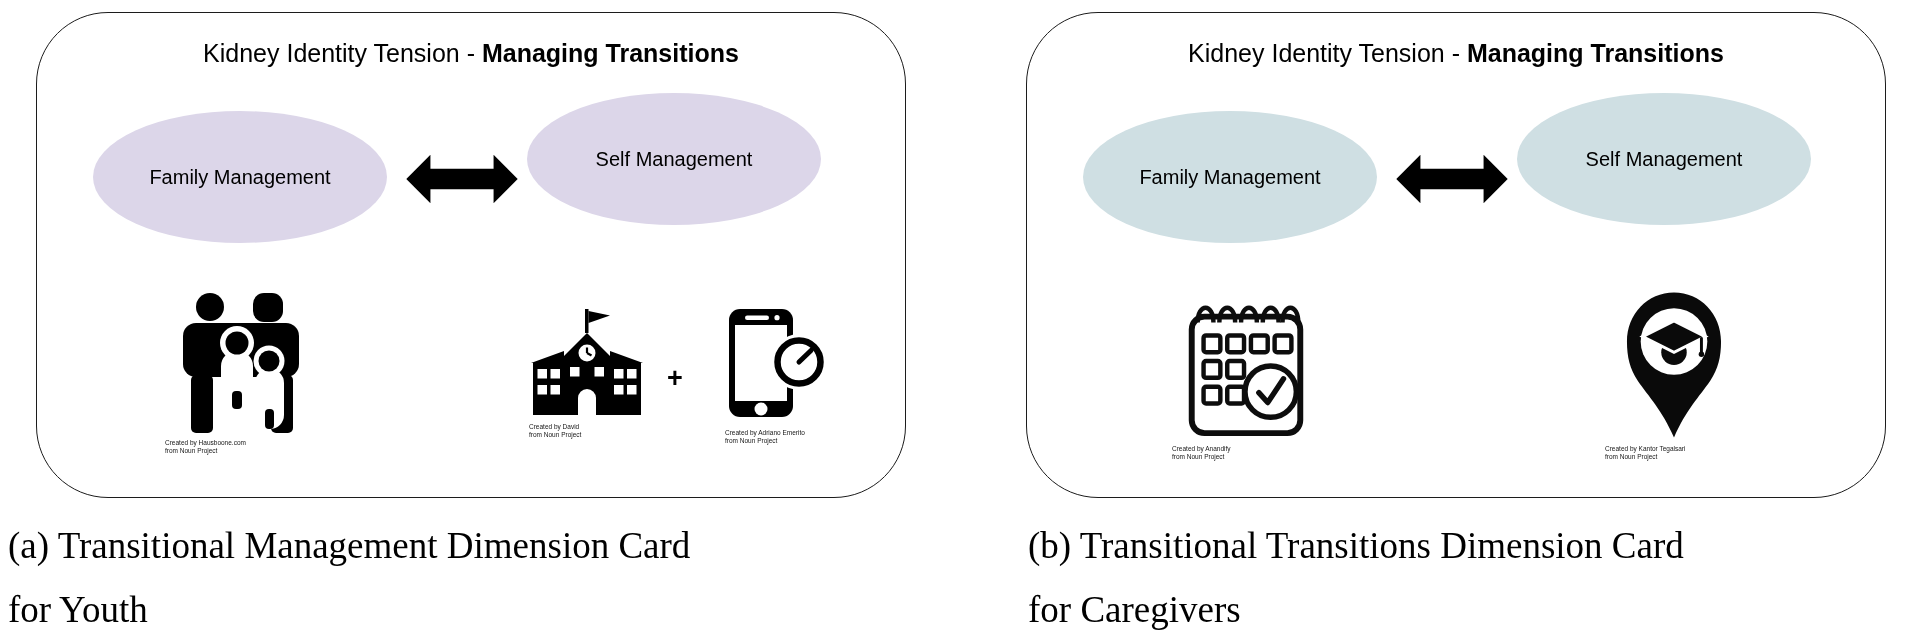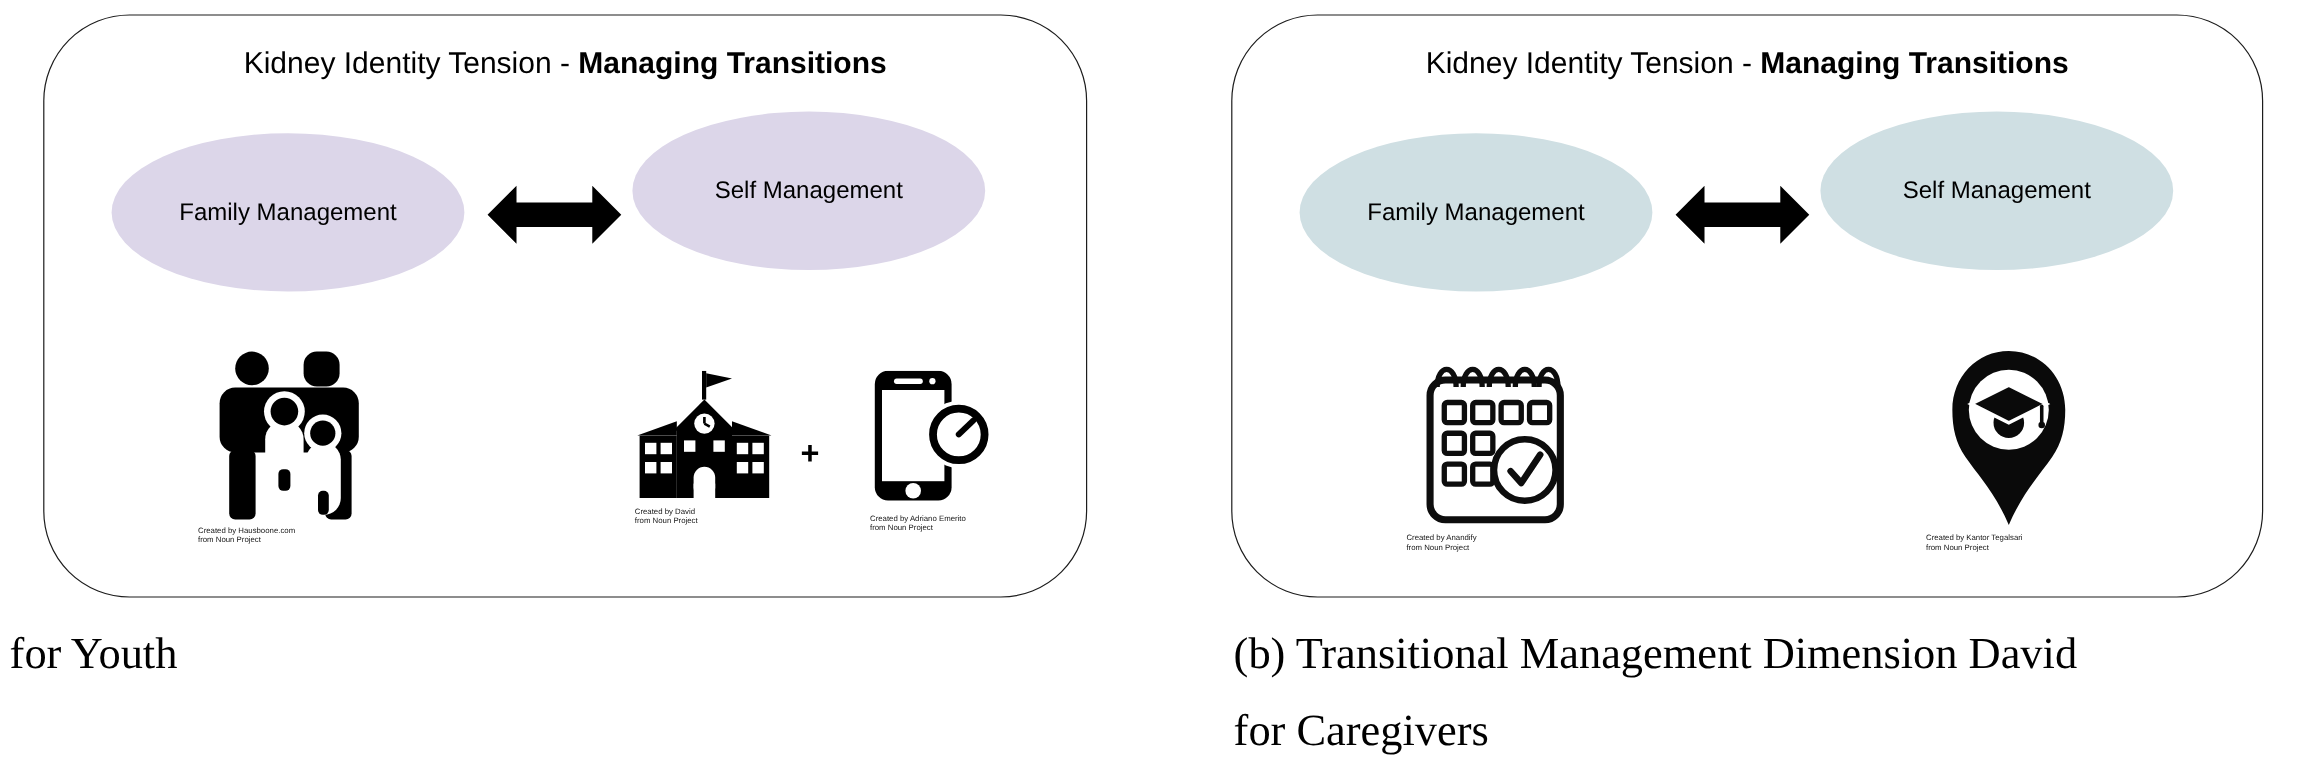--- a/index.html
+++ b/index.html
@@ -157,20 +157,21 @@
       <path d="M78,49 L78,62" stroke="#0a0a0a" stroke-width="3" stroke-linecap="round"></path>
       <circle cx="78" cy="65" r="2.8" fill="#0a0a0a"></circle>
     </svg>
     <div class="credit" style="left:578px;top:432px;">
       <div>Created by Kantor Tegalsari</div>
       <div>from Noun Project</div>
     </div>
   </div>
 
   <div class="caption" style="left:8px;">
+    <div>(a) Transitional Management Dimension Card</div>
     <div>for Youth</div>
   </div>
   <div class="caption" style="left:1028px;">
-    <div>(b) Transitional Management Dimension David</div>
+    <div>(b) Transitional Transitions Dimension Card</div>
     <div>for Caregivers</div>
   </div>
 
 </div>
 
 </body></html>

